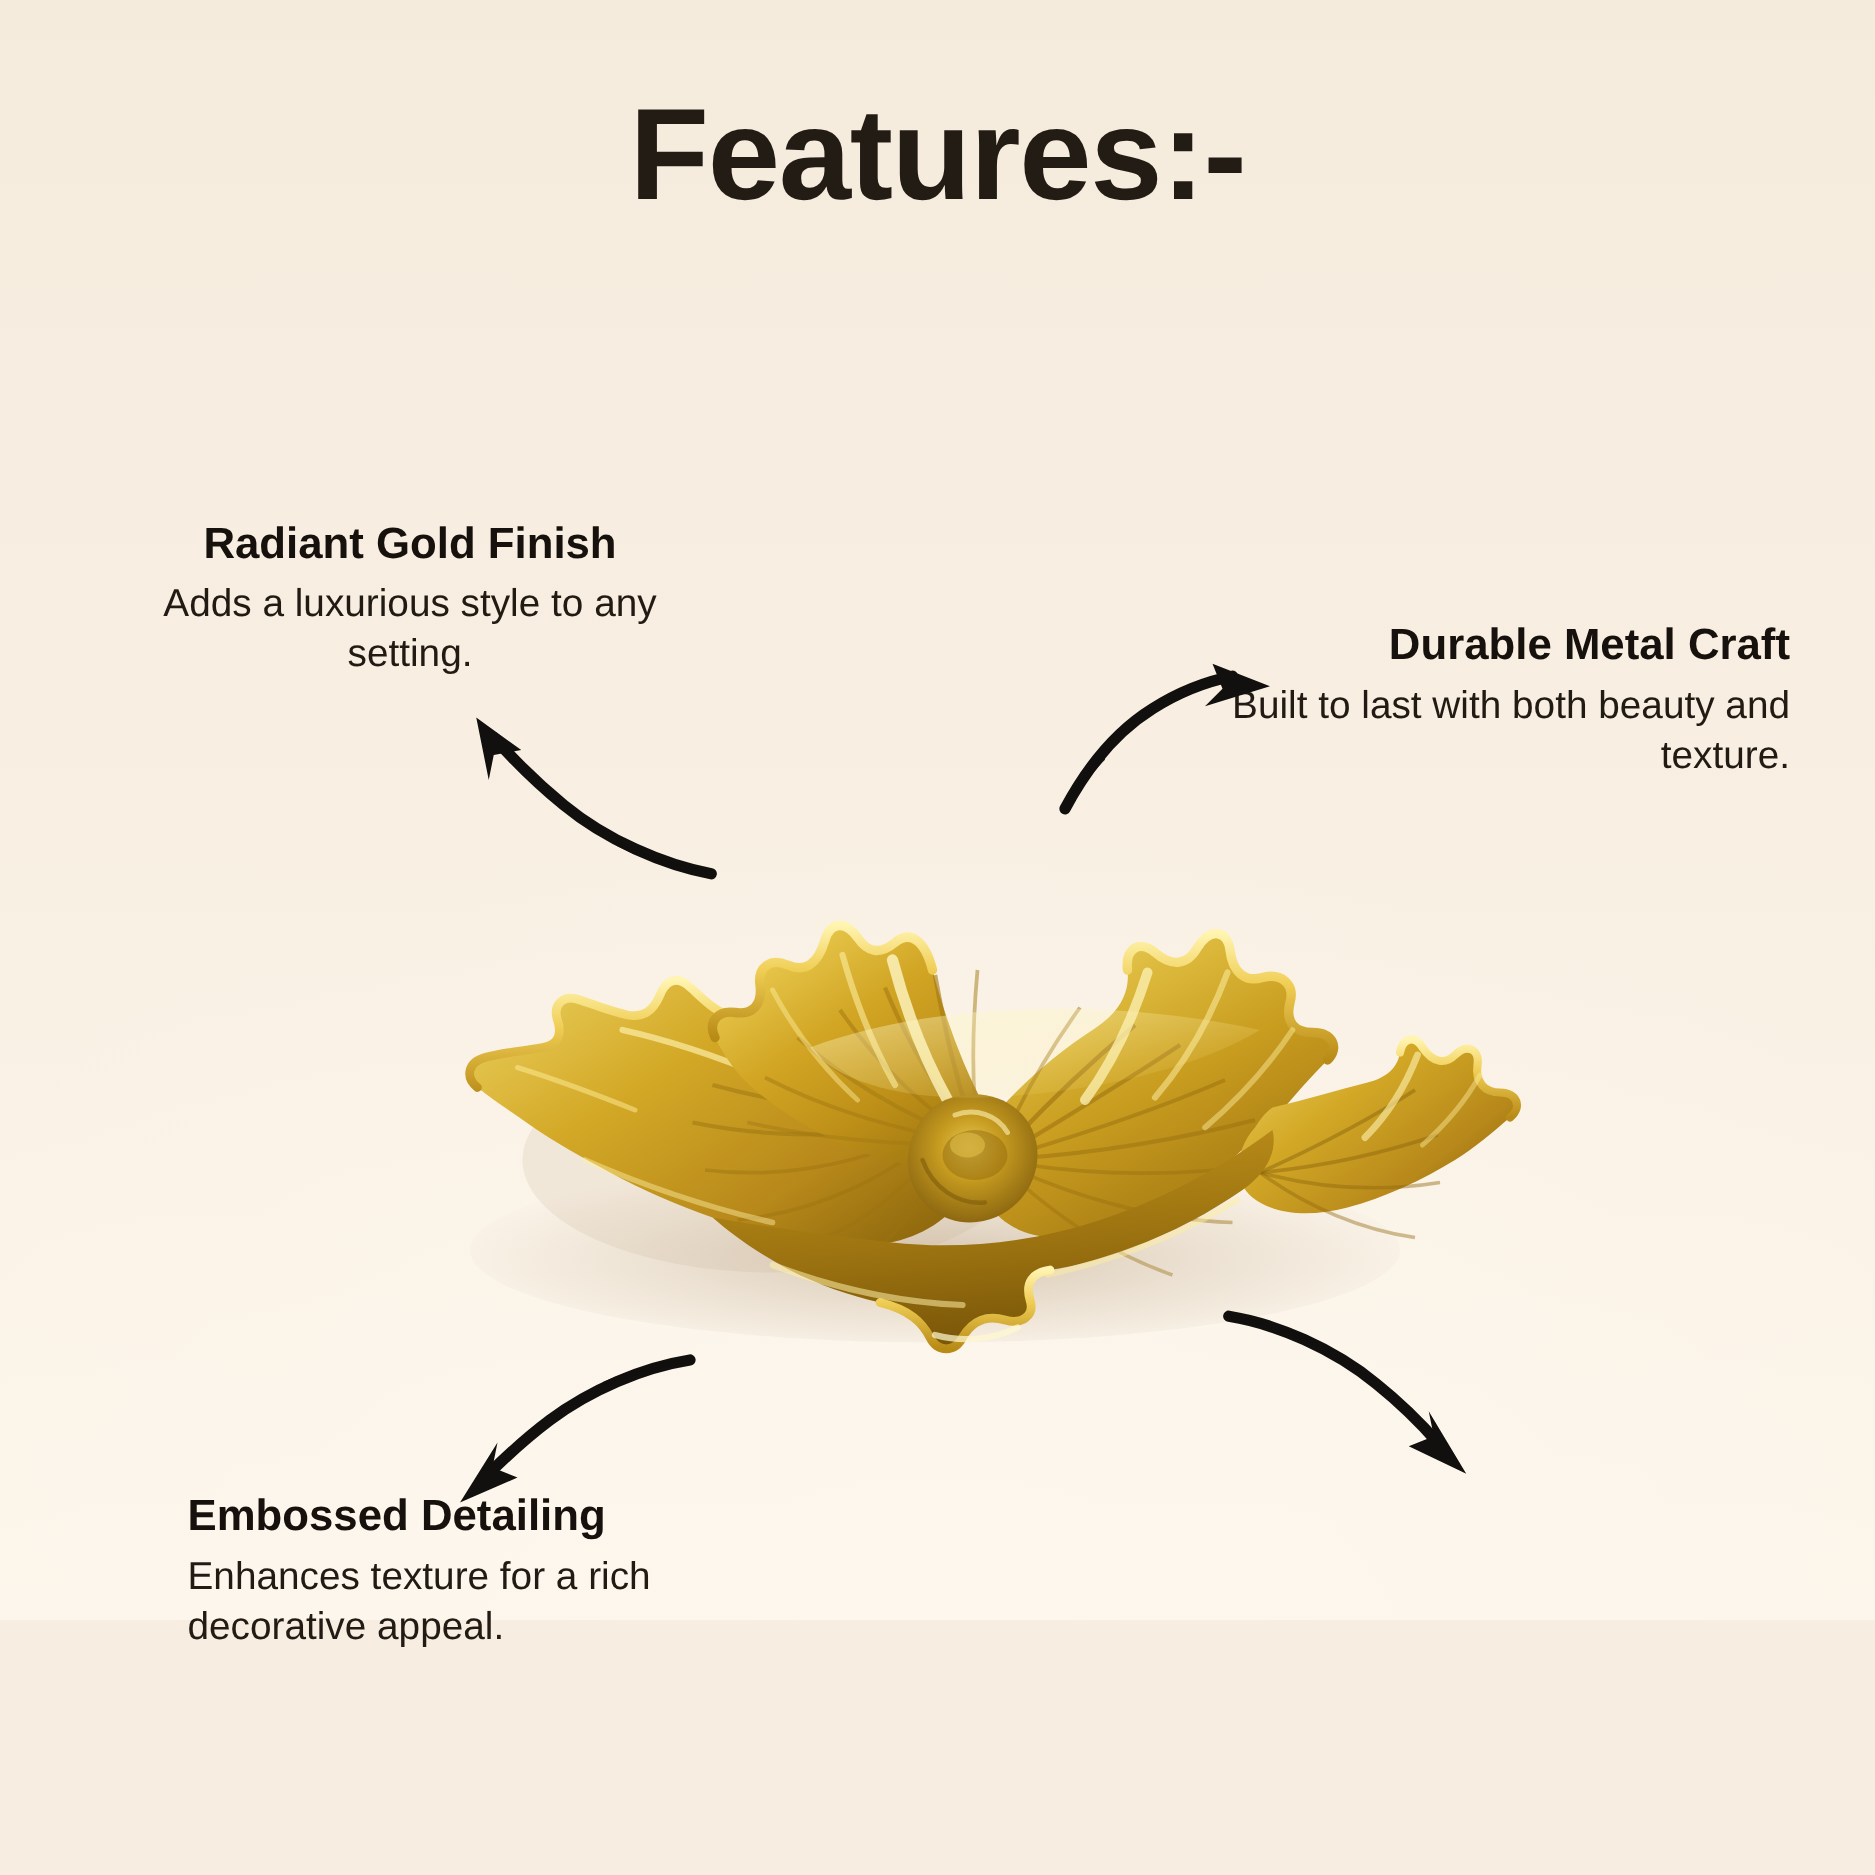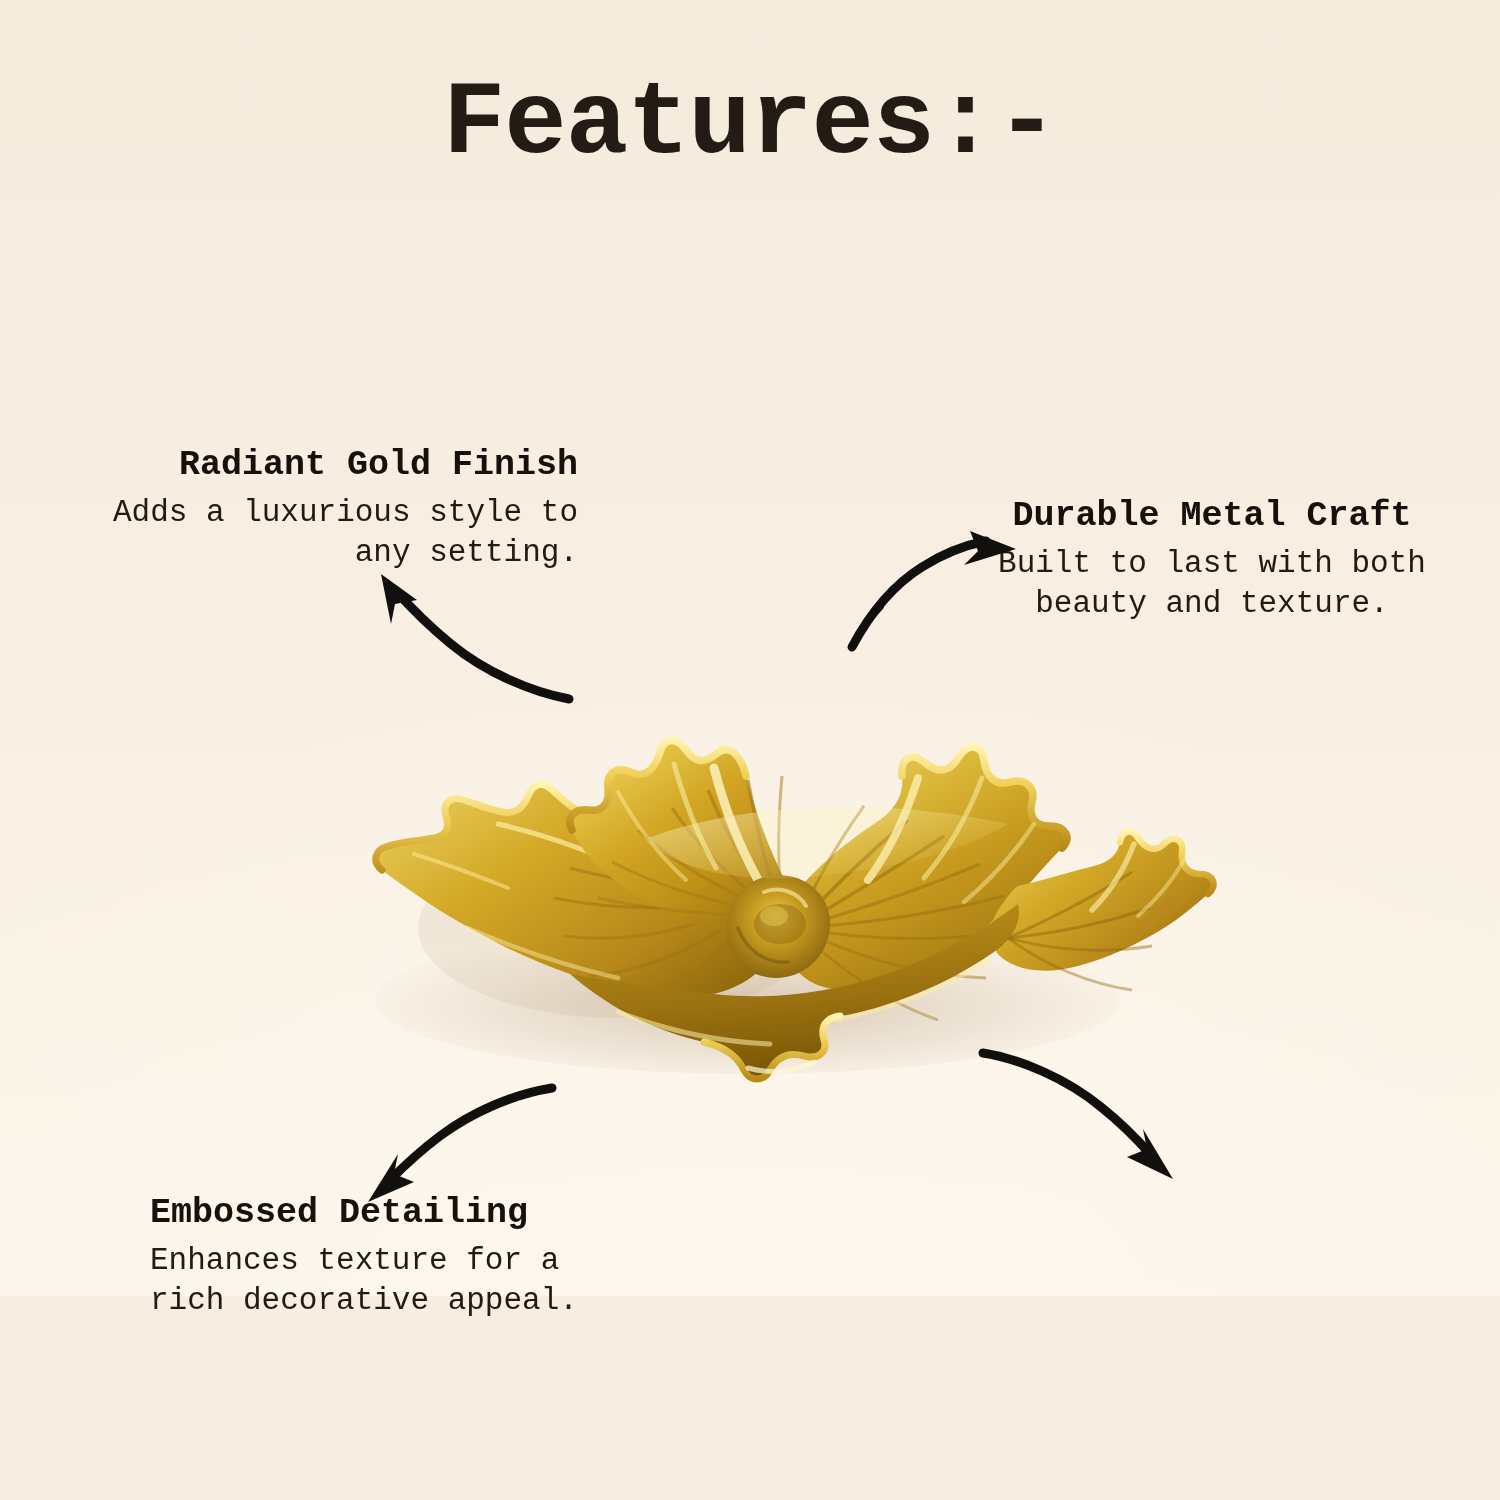--- a/index.html
+++ b/index.html
@@ -9,21 +9,20 @@
     background:#F7EEE1;
     position:relative;
     overflow:hidden;
   }
   #stage {
     position:absolute; inset:0;
     width:1500px; height:1296px;
     background:
       radial-gradient(120% 90% at 50% 105%, #FDF7EE 0%, rgba(253,247,238,0) 60%),
       linear-gradient(180deg, #F5EBDD 0%, #F8EFE2 45%, #FCF5EA 100%);
-    font-family: Liberation Mono, monospace;
   }
 
   
   #title {
     position:absolute;
     top:66px; left:0; width:1500px;
     text-align:center;
     font-size:104px;
     font-weight:700;
     letter-spacing:-1px;
@@ -42,22 +41,22 @@
     white-space:nowrap;
   }
   .feature .f-desc {
     font-size:31px;
     font-weight:400;
     color:#221B14;
     line-height:1.30;
     margin-top:6px;
   }
 
-  #feat-tl { left:78px;  top:414px;  width:500px; text-align:right;margin-top:30px; }
-  #feat-tr { left:956px; top:495px;  width:512px; text-align:center; }
+  #feat-tl { left:78px;  top:414px;  width:500px; text-align:center; }
+  #feat-tr { left:920px; top:495px;  width:512px; text-align:right; }
   #feat-bl { left:150px; top:1192px; width:500px; text-align:left; }
   #feat-br { left:950px; top:1155px; width:538px; text-align:center; }
 
   
   .arrow { position:absolute; pointer-events:none; }
   #arrow-tl { left:355px;  top:560px;  width:230px; height:150px; }
   #arrow-tr { left:838px;  top:525px;  width:195px; height:130px; }
   #arrow-bl { left:348px;  top:1078px; width:215px; height:135px; }
   #arrow-br { left:975px;  top:1045px; width:215px; height:145px; }
 

